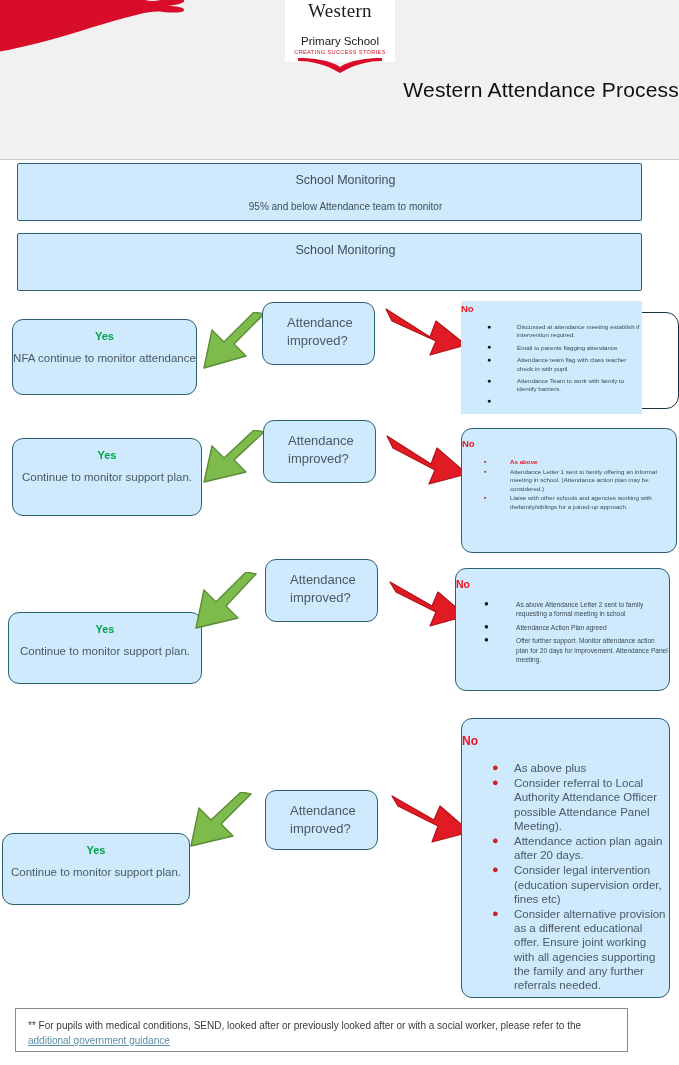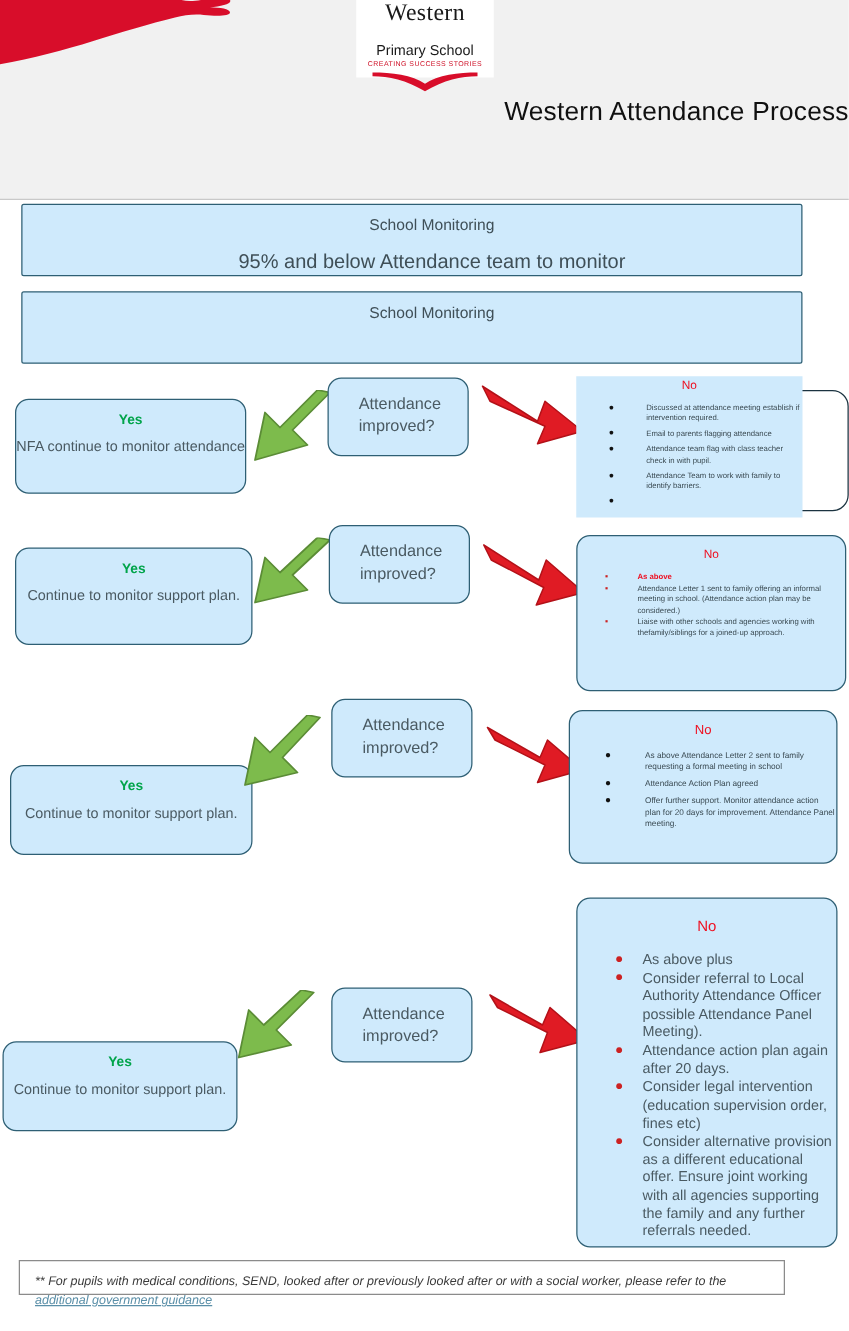--- a/index.html
+++ b/index.html
@@ -62,39 +62,39 @@
     position:absolute;
     background:#cfeafc;
     border:1.4px solid #2e5f74;
     color:#3a4a52;
   }
   .box.rounded { border-radius:11px; }
   .box.sq { border-radius:2px; }
 
   .monitor-box { text-align:center; padding-top:9px;padding-left:32px; }
   .monitor-l1 { font-size:12.5px; color:#3f4f57; }
-  .monitor-l2 { font-size:16px; color:#3f4f57; margin-top:14px; }
+  .monitor-l2 { font-size:10px; color:#3f4f57; margin-top:14px; }
 
   .yes-box { text-align:center; }
   .yes-label {
     color:#00a44a; font-weight:bold; font-size:11px; margin-top:10px;
   }
   .yes-text {
     font-size:11.5px; color:#4a5a62; line-height:15px; margin-top:9px;
     padding:0 0;
   }
 
   .decision-box { border-radius:11px; }
   .decision-text {
     font-size:13px; color:#4a5a62; line-height:18px;
     padding:11px 0 0 24px;
   }
 
   .no-title {
-    color:#ee1122; font-weight:normal; text-align:center;
+    color:#ee1122; font-weight:bold; 
   }
   .no-list { list-style:none; margin:0; padding:0; }
   .no-list li { position:relative; }
   .no-list li .bullet {
     position:absolute; left:0; top:0;
   }
   .no-list li .txt { display:block; }
 
   
   #no1-fill {
@@ -149,24 +149,24 @@
     font-size:11.5px; color:#4a5a62; line-height:14.2px; margin-bottom:1px;
     padding-left:22px;
   }
   #no4 .no-list li .bullet { color:#cc2222; font-size:11px; top:-1px; }
 
   
   .arrow { position:absolute; pointer-events:none; }
 
   
   .footer {
-    position:absolute; left:15px; top:1008px; width:613px; height:28px;
+    position:absolute; left:15px; top:1008px; width:613px; height:44px;
     border:1.2px solid #8b8b8b; background:#ffffff;
     padding:9px 12px;
-    font-size:10px; color:#3a3a3a; line-height:15px;font-style:italic;
+    font-size:10px; color:#3a3a3a; line-height:15px;
   }
   .footer a {
     color:#5a8fa8; text-decoration:underline;
   }
 </style>
 </head>
 <body>
 
 <div class="header">
 

